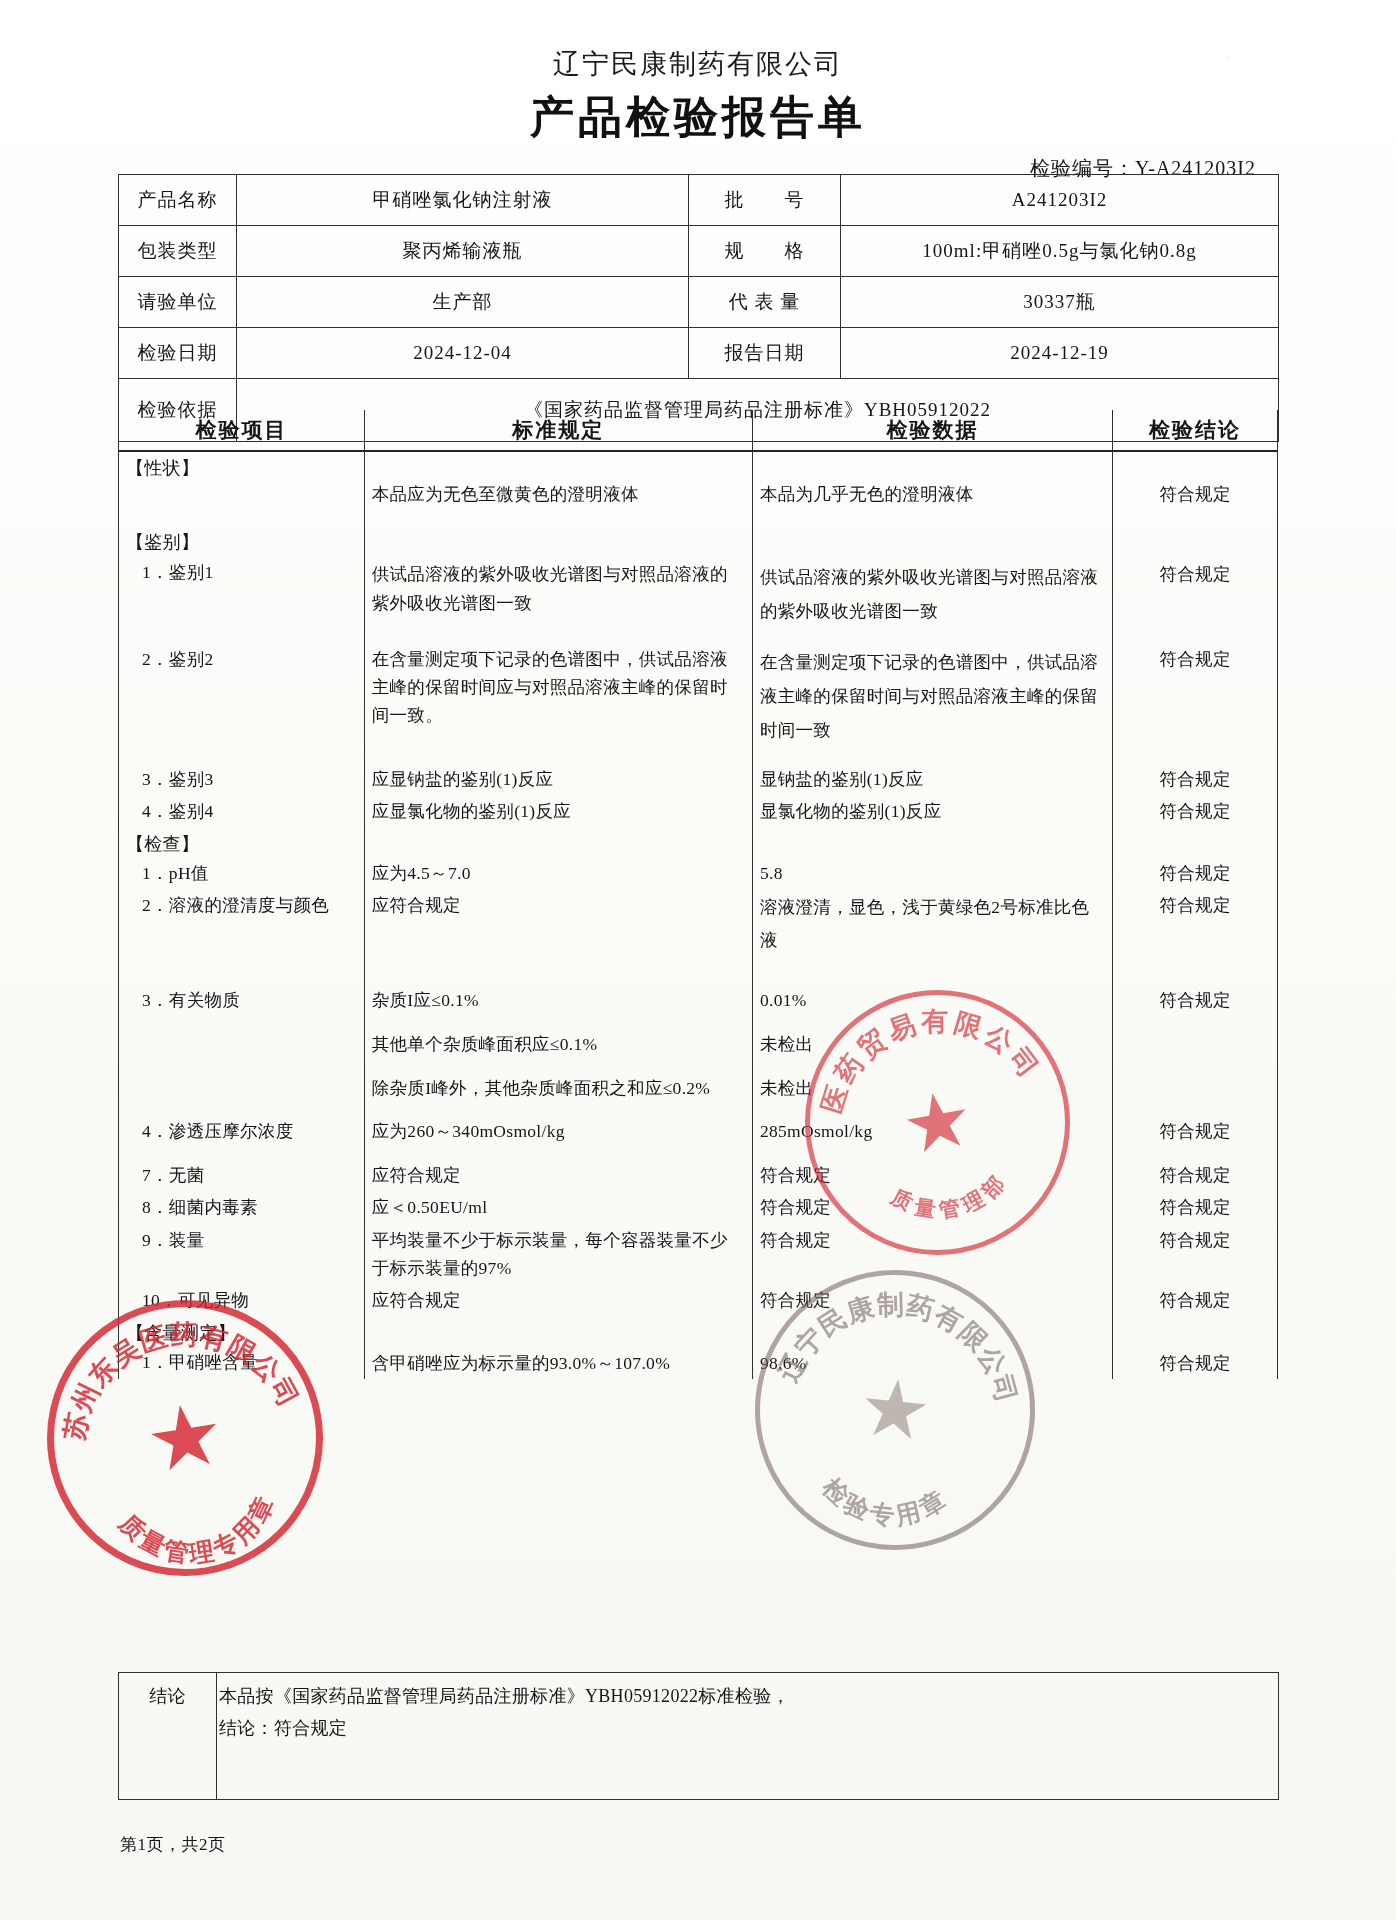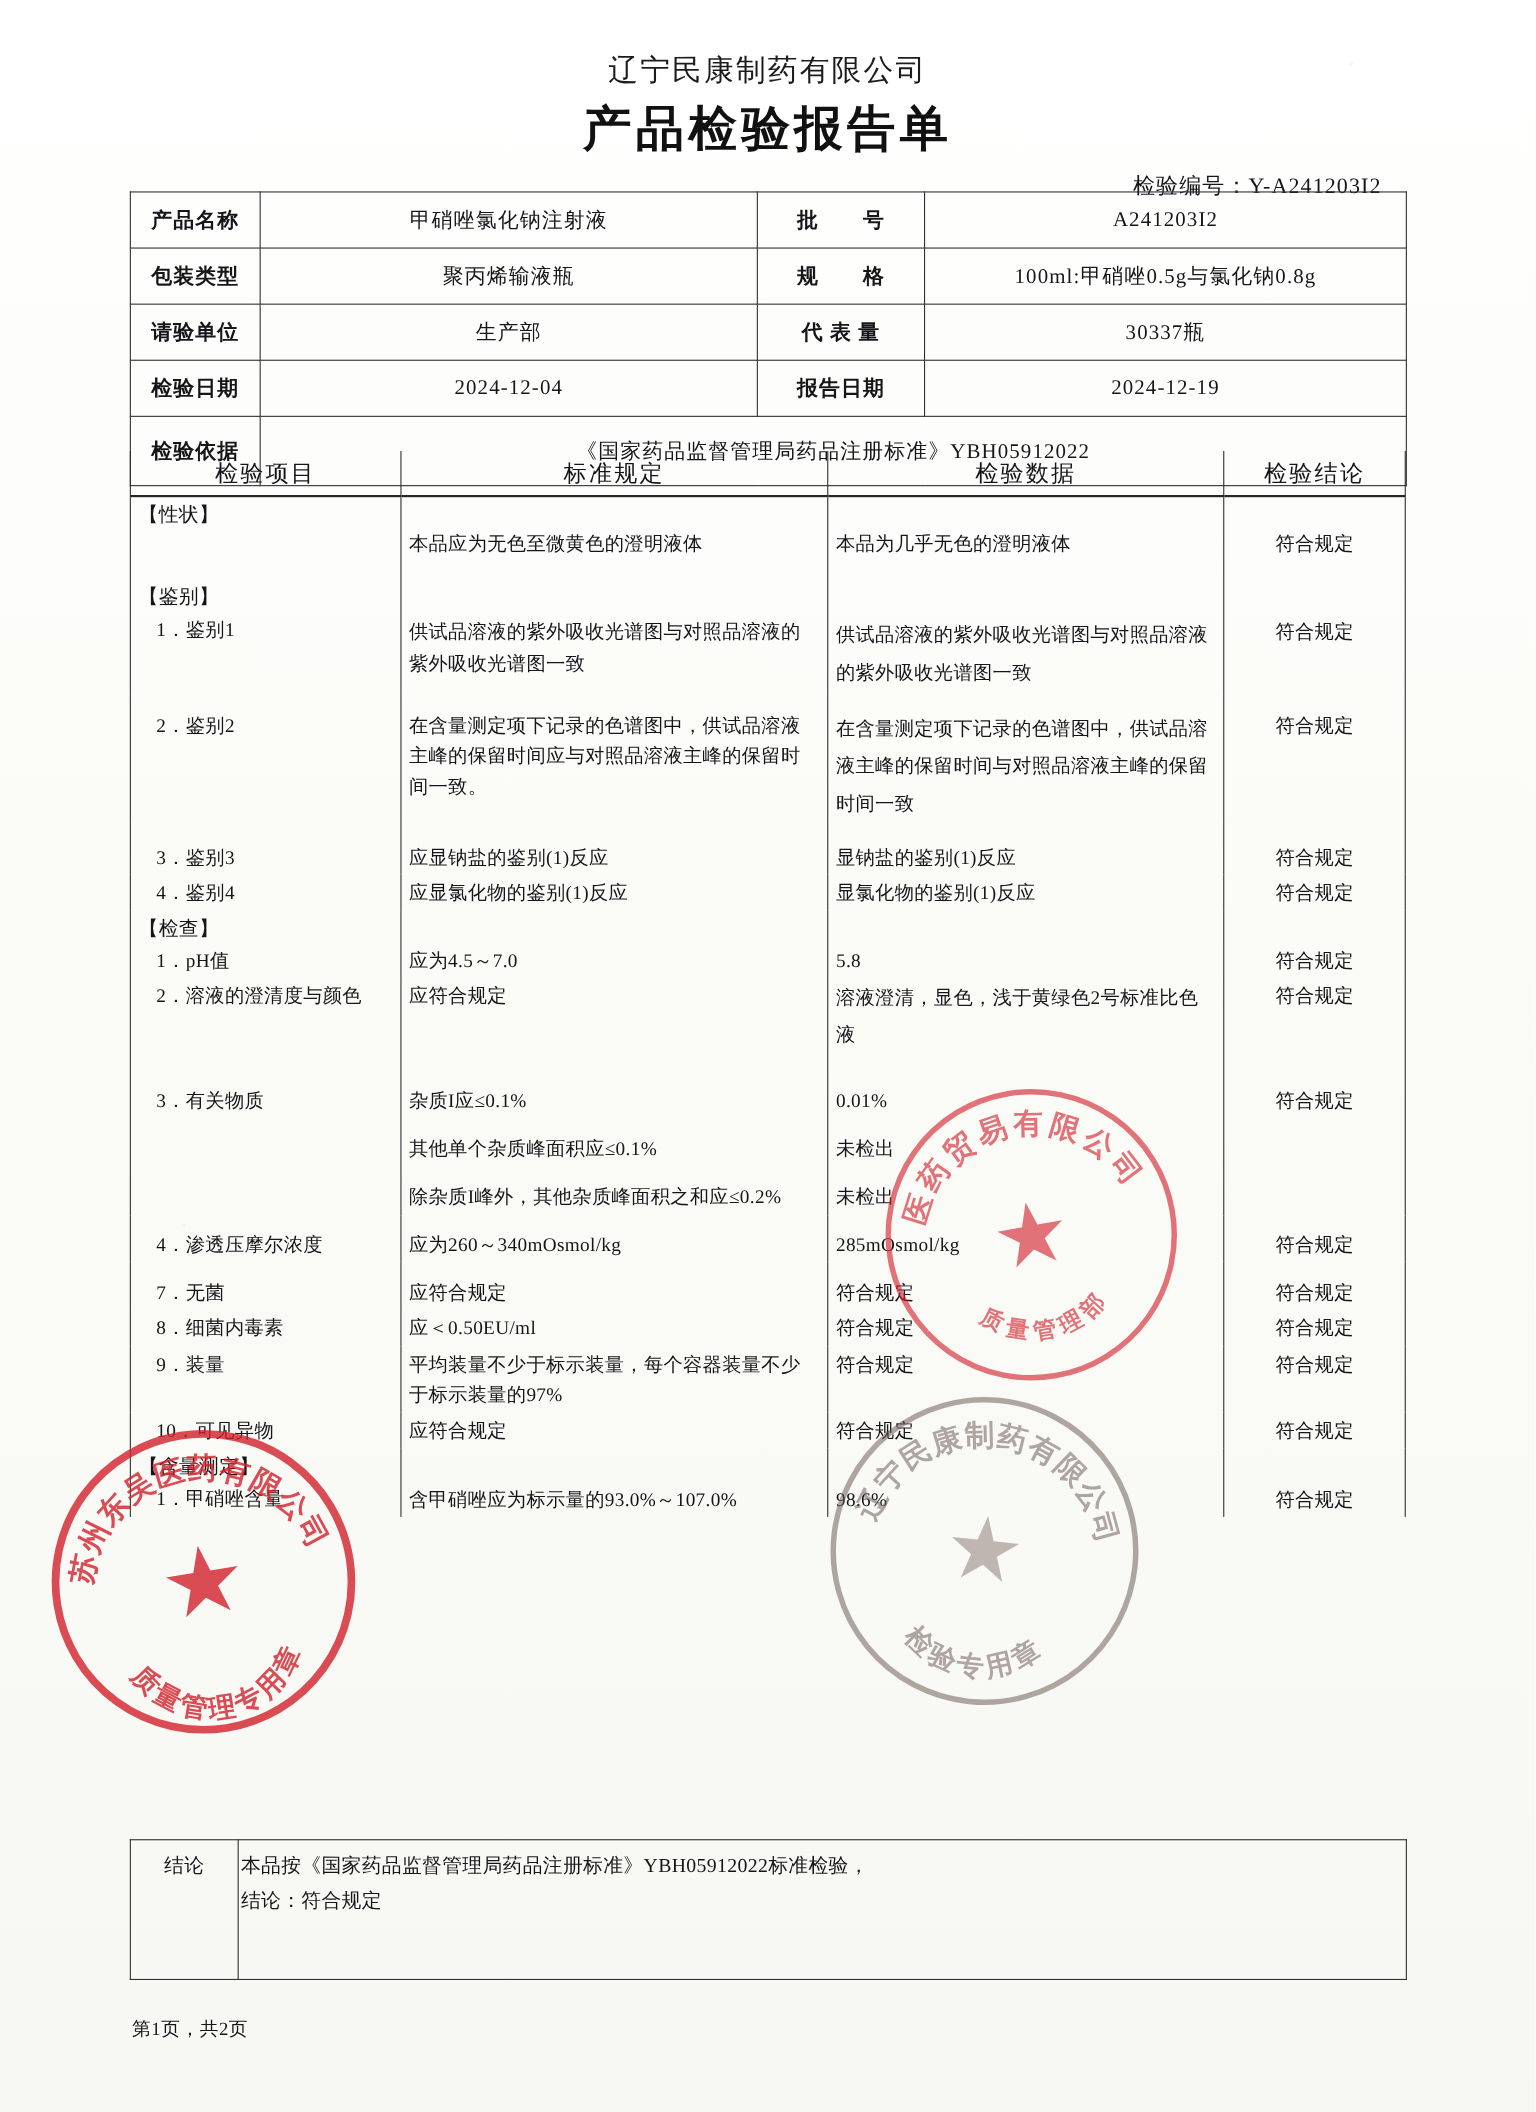--- a/index.html
+++ b/index.html
@@ -51,30 +51,30 @@
   }
   .info-tbl td{
     border:1.4px solid #303034;
     height:44px;
     font-size:19px;
     padding:3px 6px;
     text-align:center;
     vertical-align:middle;
     letter-spacing:1px;
   }
-  .lbl{letter-spacing:4px;font-weight:bold;}
+  .lbl{letter-spacing:4px;}
 
   .main-tbl{
     position:absolute;left:118px;top:410px;width:1160px;
     table-layout:fixed;
   }
   .main-tbl th{
     border:1.4px solid #303034;
     border-top:none;
-    font-size:21px;font-weight:normal;
+    font-size:21px;font-weight:bold;
     letter-spacing:2px;
     height:38px;
     vertical-align:middle;
   }
   .main-tbl td{
     border-left:1.4px solid #303034;
     border-right:1.4px solid #303034;
     font-size:17.5px;
     line-height:1.62;
     padding:2px 7px;

